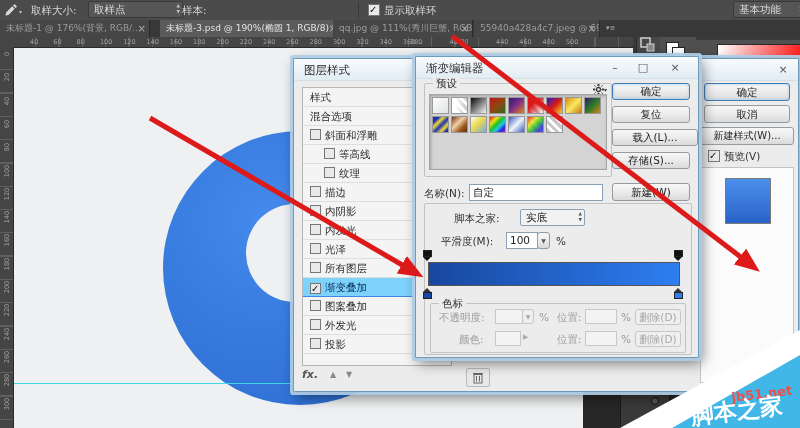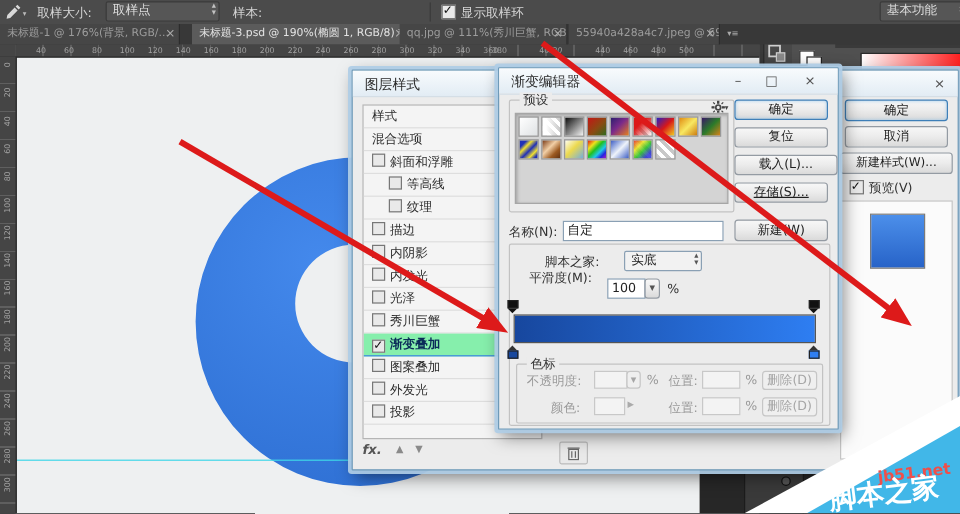--- a/index.html
+++ b/index.html
@@ -48,21 +48,21 @@
   .dlg-title{position:absolute;left:0;top:0;right:0;height:22px;font-size:11.5px;color:#2a2a2a;line-height:22px;
              padding-left:10px;background:linear-gradient(#f8fbfd,#e2ecf4);border-bottom:1px solid #d4dee6;box-sizing:border-box;}
   .cap{position:absolute;top:3px;font-size:11px;color:#555;width:22px;text-align:center;line-height:15px;}
   .ls{left:293px;top:58px;width:504px;height:332px;z-index:10;}
   .ge{left:415px;top:56px;width:282px;height:300px;z-index:11;}
   .ls-list{position:absolute;left:8px;top:28px;width:148px;height:277px;background:#f4f4f4;border:1px solid #b5b5b5;overflow:hidden;}
   .ls-row{position:relative;height:18px;line-height:18px;font-size:10.5px;color:#2c2c2c;border-bottom:1px solid #dedede;
           padding-left:7px;white-space:nowrap;overflow:hidden;}
   .ls-row.ind{padding-left:21px;}
   .ls-row .cb{width:9px;height:9px;margin-right:4px;vertical-align:-1px;}
-  .ls-row.sel{background:#86efac;border-bottom-color:#3e87e0;color:#0b2b58;font-weight:bold;}
+  .ls-row.sel{background:#7dd3fc;border-bottom-color:#3e87e0;color:#0b2b58;font-weight:normal;}
   .btn{position:absolute;font-size:10.5px;color:#1f1f1f;text-align:center;
        background:linear-gradient(#f7f7f7,#ececec 48%,#dadada);border:1px solid #949ba3;border-radius:3px;box-sizing:border-box;}
   .btn.primary{border-color:#3e7fb8;box-shadow:inset 0 0 3px #9cc7e8;}
   .btn.dis{color:#a6a6a6;background:#efefef;border-color:#c6c6c6;}
   .inp{position:absolute;background:#fff;border:1px solid #8aa0b4;font-size:10.5px;color:#222;padding:0 3px;box-sizing:border-box;line-height:15px;}
   .inp.dis{background:#f3f3f3;border-color:#c8c8c8;color:#999;}
   .grp{position:absolute;border:1px solid #c2c2c2;border-radius:2px;}
   .glabel{position:absolute;top:-7px;left:8px;background:#ececec;padding:0 3px;font-size:10.5px;color:#333;}
   .flabel{position:absolute;font-size:10.5px;color:#333;white-space:nowrap;}
   .flabel.dim{color:#9a9a9a;}
@@ -126,21 +126,21 @@
   <div class="optbar">
     <svg style="position:absolute;left:4px;top:3px;" width="14" height="14" viewBox="0 0 14 14">
       <path d="M10.5,1 L13,3.5 L11.5,5 L9,2.5 Z M8.2,3.3 L10.7,5.8 L4.5,12 L1.5,12.6 L2.1,9.6 Z" fill="#d8d8d8"></path>
     </svg>
     <span style="position:absolute;left:19px;top:8px;font-size:6px;color:#bbb;">▾</span>
     <span class="lbl" style="left:31px;">取样大小:</span>
     <div class="dd" style="left:88px;width:72px;">
       <span>取样点</span>
       <span class="ud">▲<br>▼</span>
     </div>
-    <span class="lbl" style="left:194px;">样本:</span>
+    <span class="lbl" style="left:182px;">样本:</span>
     <div class="vsep" style="left:358px;"></div>
     <span class="cb checked" style="position:absolute;left:368px;top:4px;"></span>
     <span class="lbl" style="left:384px;">显示取样环</span>
     <div class="dd" style="left:733px;width:50px;">
       <span>基本功能</span>
       <span class="ud">▲<br>▼</span>
     </div>
   </div>
 
   <div class="tabbar">
@@ -217,21 +217,21 @@
     <div class="ls-list" id="ls-list">
         <div class="ls-row"><span>样式</span></div>
         <div class="ls-row"><span>混合选项</span></div>
         <div class="ls-row"><span class="cb"></span><span>斜面和浮雕</span></div>
         <div class="ls-row ind"><span class="cb"></span><span>等高线</span></div>
         <div class="ls-row ind"><span class="cb"></span><span>纹理</span></div>
         <div class="ls-row"><span class="cb"></span><span>描边</span></div>
         <div class="ls-row"><span class="cb"></span><span>内阴影</span></div>
         <div class="ls-row"><span class="cb"></span><span>内发光</span></div>
         <div class="ls-row"><span class="cb"></span><span>光泽</span></div>
-        <div class="ls-row"><span class="cb"></span><span>秀川巨蟹</span></div>
+        <div class="ls-row"><span class="cb"></span><span>所有图层</span></div>
         <div class="ls-row sel"><span class="cb checked"></span><span>渐变叠加</span></div>
         <div class="ls-row"><span class="cb"></span><span>图案叠加</span></div>
         <div class="ls-row"><span class="cb"></span><span>外发光</span></div>
         <div class="ls-row"><span class="cb"></span><span>投影</span></div>
       </div>
     <span class="fxrow" style="font-style:italic;font-weight:bold;">fx.</span>
     <span class="arrbtn" style="left:36px;">▲</span>
     <span class="arrbtn" style="left:52px;">▼</span>
     <div class="trash">
       <svg width="12" height="13" viewBox="0 0 12 13" style="margin-top:2px;">
@@ -283,35 +283,35 @@
           <div class="preset" style="background: linear-gradient(135deg, rgb(224, 20, 20), rgb(238, 227, 28) 25%, rgb(32, 192, 32) 45%, rgb(32, 200, 232) 65%, rgb(36, 40, 224) 82%, rgb(176, 24, 200));"></div>
           <div class="preset" style="background: linear-gradient(135deg, rgb(59, 92, 196), rgb(238, 243, 250) 50%, rgb(59, 92, 196));"></div>
           <div class="preset" style="background: linear-gradient(135deg, rgba(224, 20, 20, 0.85), rgba(238, 227, 28, 0.85) 30%, rgba(34, 192, 34, 0.85) 55%, rgba(42, 48, 216, 0.85) 80%), repeating-linear-gradient(45deg, rgb(200, 200, 200) 0px, rgb(200, 200, 200) 3px, rgb(255, 255, 255) 3px, rgb(255, 255, 255) 6px);"></div>
           <div class="preset" style="background: repeating-linear-gradient(45deg, rgb(200, 200, 200) 0px, rgb(200, 200, 200) 3px, rgb(255, 255, 255) 3px, rgb(255, 255, 255) 6px);"></div>
         </div>
     </div>
 
     <div class="btn primary" style="left:196px;top:26px;width:78px;height:17px;line-height:15px;">确定</div>
     <div class="btn" style="left:196px;top:49px;width:78px;height:17px;line-height:15px;">复位</div>
     <div class="btn" style="left:196px;top:72px;width:86px;height:17px;line-height:15px;">载入(L)...</div>
-    <div class="btn" style="left:196px;top:95px;width:78px;height:17px;line-height:15px;text-decoration:underline;">存储(S)...</div>
+    <div class="btn" style="left:196px;top:95px;width:78px;height:17px;line-height:15px;">存储(S)...</div>
 
     <span class="flabel" style="left:8px;top:130px;">名称(N):</span>
     <div class="inp" style="left:53px;top:127px;width:134px;height:17px;">自定</div>
     <div class="btn" style="left:196px;top:126px;width:78px;height:18px;line-height:16px;">新建(W)</div>
 
     <div class="grp" style="left:8px;top:146px;width:266px;height:150px;"></div>
 
     <span class="flabel" style="left:38px;top:155px;">脚本之家:</span>
     <div class="dd" style="left:104px;top:152px;width:42px;background:#f2f2f2;border-color:#8aa0b4;color:#222;">
       <span>实底</span>
       <span class="ud" style="color:#555;">▲<br>▼</span>
     </div>
 
-    <span class="flabel" style="left:25px;top:168px;">平滑度(M):</span>
+    <span class="flabel" style="left:25px;top:178px;">平滑度(M):</span>
     <div class="inp" style="left:90px;top:175px;width:32px;height:17px;">100</div>
     <div class="btn" style="left:121px;top:175px;width:13px;height:17px;line-height:15px;font-size:6px;color:#555;">▼</div>
     <span class="flabel" style="left:140px;top:178px;">%</span>
 
     <div class="stop" style="left:7px;top:193px;">
       <div class="sq"></div>
         <div class="tri-d"></div>
     </div>
     <div class="stop" style="left:258px;top:193px;">
       <div class="sq"></div>

